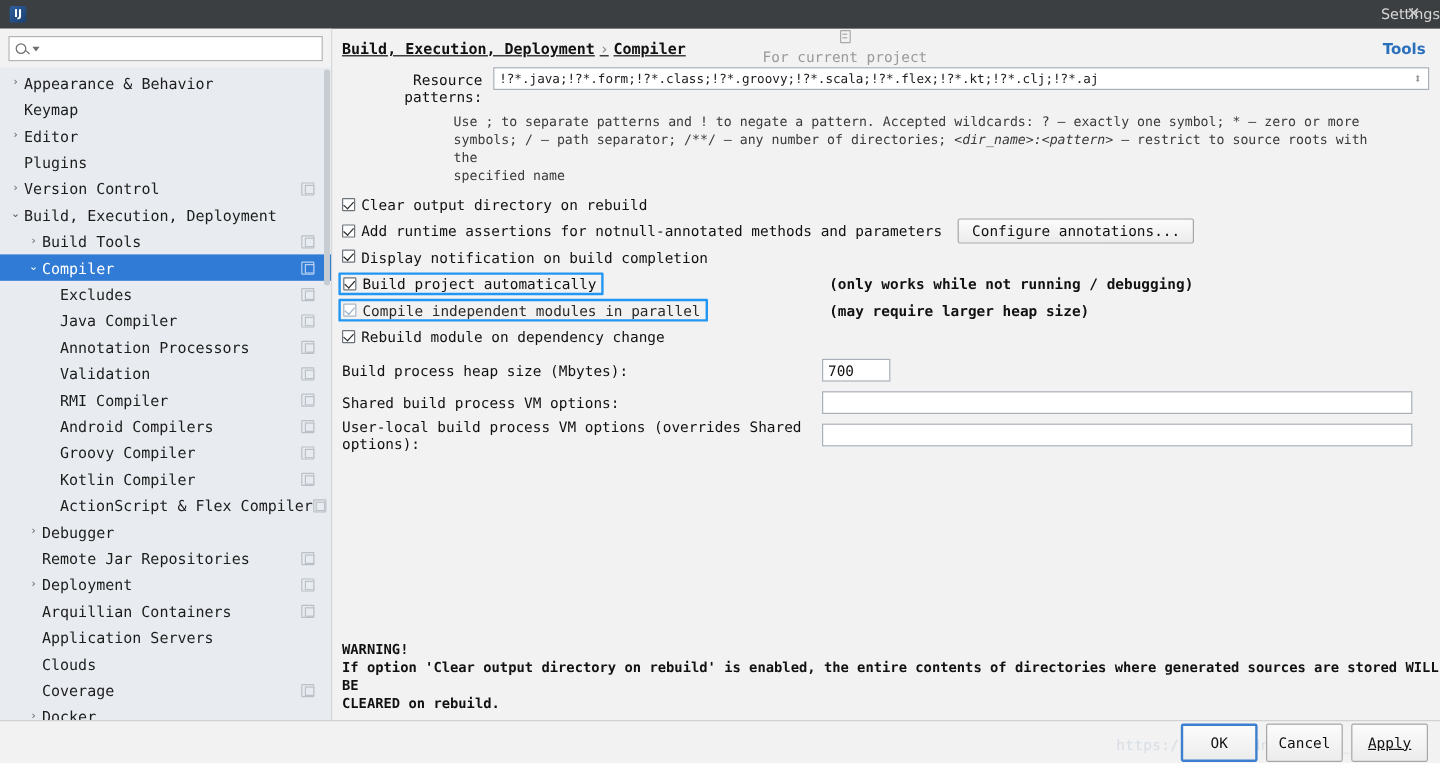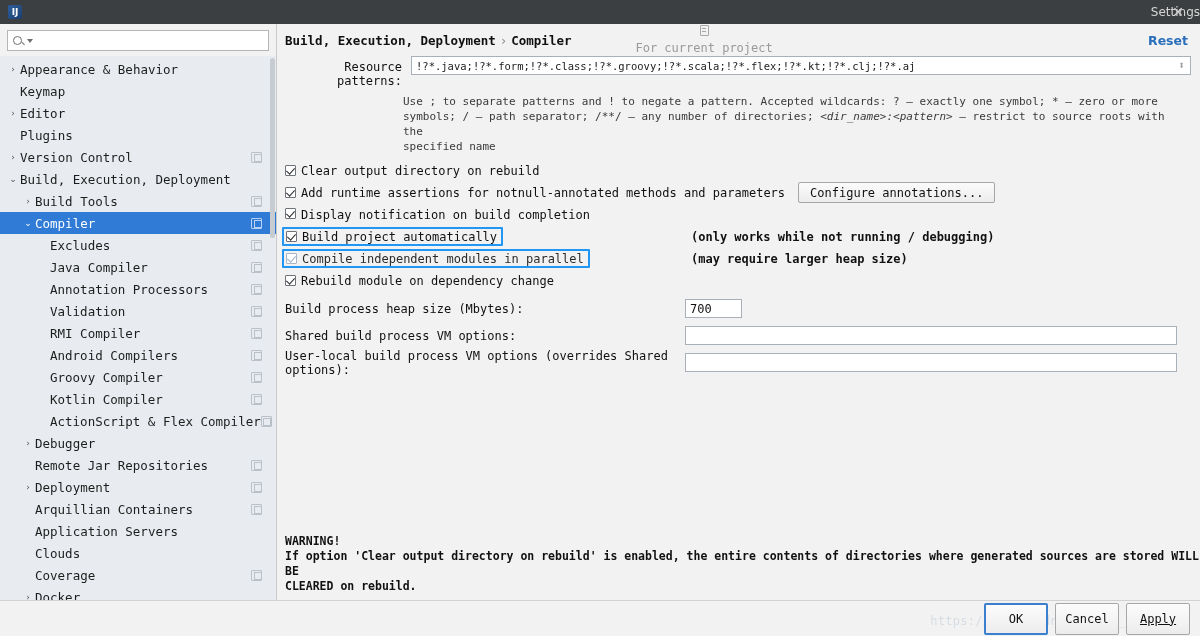--- a/index.html
+++ b/index.html
@@ -113,21 +113,21 @@
 
   
   #main {
     flex: 1; background: #f2f2f2; position: relative;
     padding: 0 9px 0 8px;
   }
 
   #bc-bar {
     height: 26px; display: flex; align-items: center; padding-top: 6px;
   }
-  #bc { font-size: 12.5px; color: #111; font-weight: bold; }
+  #bc { font-size: 12.5px; color: #111; font-weight: bold; text-decoration: underline; }
   #bc .sep { color: #8a8a8a; font-weight: normal; padding: 0 4px; }
   #scope {
     margin-left: 64px; display: flex; align-items: center; gap: 5px;
     color: #9a9a9a; font-size: 12px; flex-direction: column;
   }
   #scope .doc-ic {
     width: 9px; height: 11px; border: 1px solid #a8a8a8; border-radius: 1px;
     position: relative;
   }
   #scope .doc-ic::after {
@@ -420,31 +420,31 @@
 
     <div id="bc-bar">
       <div id="bc">
         <span>Build, Execution, Deployment</span><span class="sep">›</span><span>Compiler</span>
       </div>
       <div id="scope">
         <span class="doc-ic"></span>
         <span>For current project</span>
       </div>
     </div>
-    <div id="reset">Reset</div>
+    <div id="reset">Tools</div>
 
     <div id="rp-row">
       <div id="rp-label">Resource patterns:</div>
       <div id="rp-field-wrap">
         <div id="rp-field">!?*.java;!?*.form;!?*.class;!?*.groovy;!?*.scala;!?*.flex;!?*.kt;!?*.clj;!?*.aj</div>
         <div id="rp-expand">⬍</div>
       </div>
     </div>
 
-    <div id="rp-help" style="margin-left:118px">
+    <div id="rp-help" style="margin-left:93px">
       <div>Use ; to separate patterns and ! to negate a pattern. Accepted wildcards: ? — exactly one symbol; * — zero or more</div>
       <div><span>symbols; / — path separator; /**/ — any number of directories; </span><i>&lt;dir_name&gt;:&lt;pattern&gt;</i><span> — restrict to source roots with the</span></div>
       <div>specified name</div>
     </div>
 
     <div id="cblist" style="margin-top:6px">
         <div class="cbrow">
           <div style="display: inline-flex; align-items: center;">
             <span class="cb checked"></span>
             <span class="cbtext">Clear output directory on rebuild</span>

